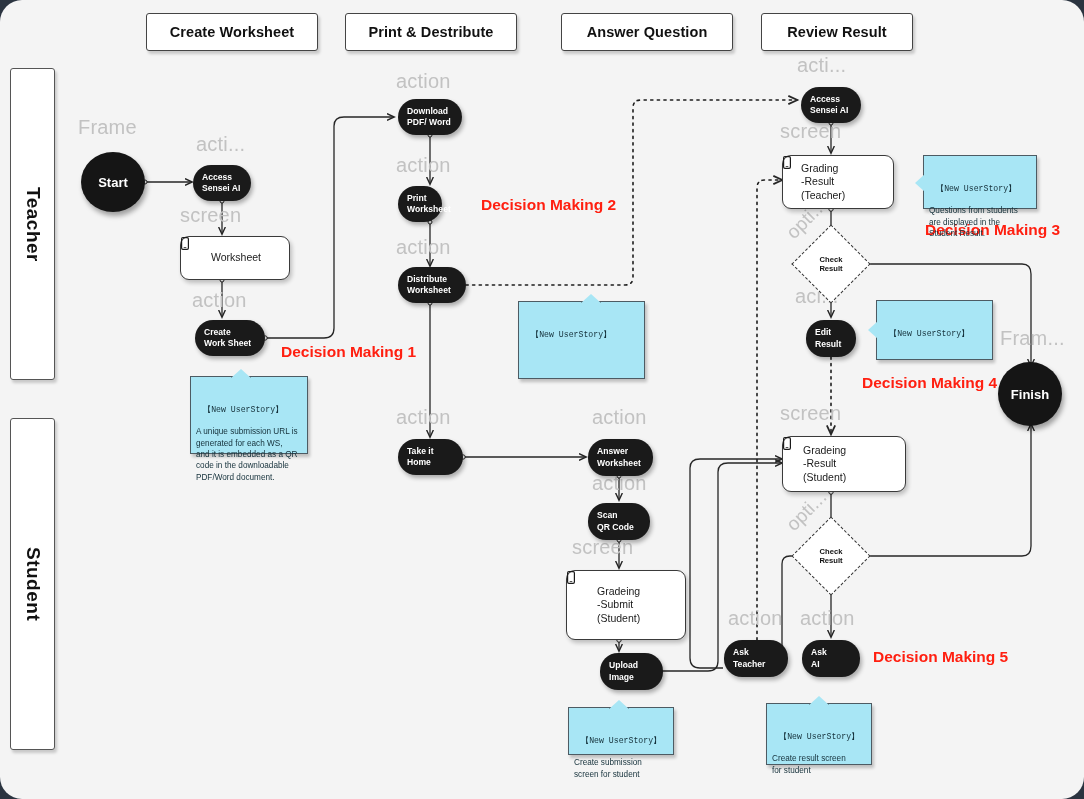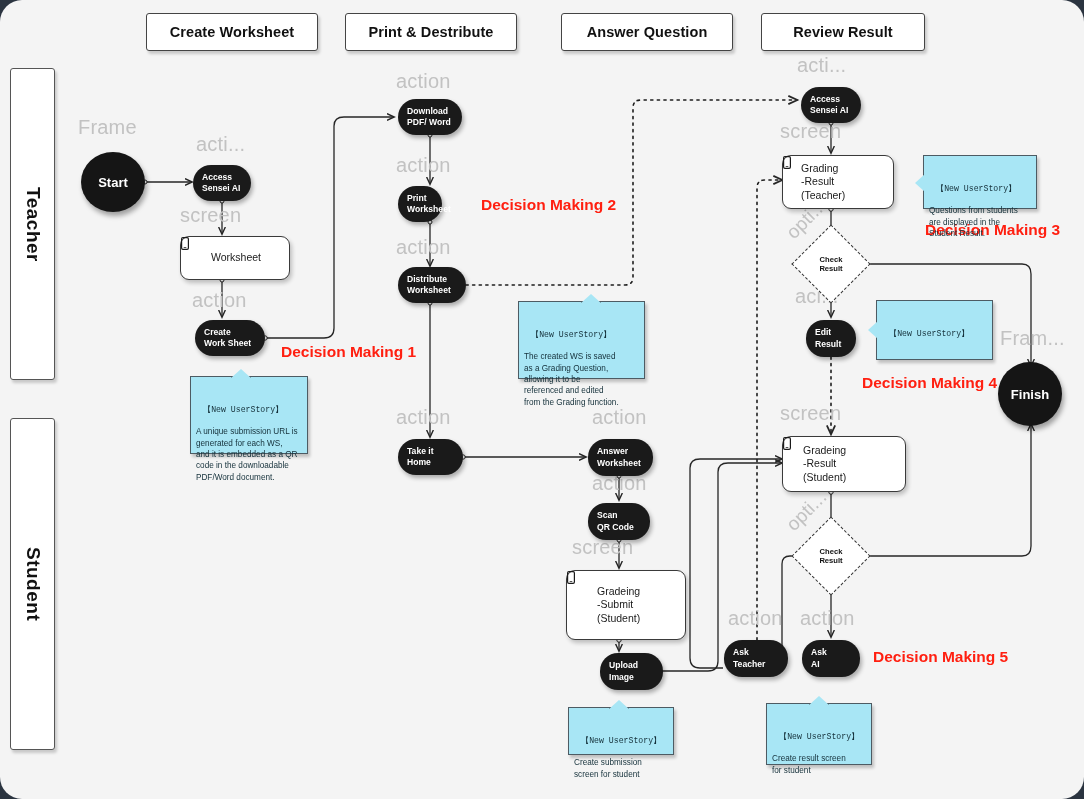--- a/index.html
+++ b/index.html
@@ -177,21 +177,21 @@
 
       <path d="M831,357 L831,434" marker-end="url(#ahd)"></path>
 
       <path d="M757,640 L757,188 Q757,180 765,180 L782,180" marker-end="url(#ahd)"></path>
     </g>
   </svg>
 
   <div class="phase abs" style="left:146px;top:13px;width:172px;height:38px;">Create Worksheet</div>
   <div class="phase abs" style="left:345px;top:13px;width:172px;height:38px;">Print &amp; Destribute</div>
   <div class="phase abs" style="left:561px;top:13px;width:172px;height:38px;">Answer Question</div>
-  <div class="phase abs" style="left:761px;top:13px;width:164px;height:38px;">Review Result</div>
+  <div class="phase abs" style="left:761px;top:13px;width:152px;height:38px;">Review Result</div>
 
   <div class="lane abs" style="left:10px;top:68px;width:45px;height:312px;">
     <span>Teacher</span>
   </div>
   <div class="lane abs" style="left:10px;top:418px;width:45px;height:332px;">
     <span>Student</span>
   </div>
 
   <div class="etype abs" style="left:78px;top:116px;">Frame</div>
   <div class="etype abs" style="left:1000px;top:327px;">Fram...</div>
@@ -369,25 +369,20 @@
     <span>A unique submission URL is
 generated for each WS,
 and it is embedded as a QR
 code in the downloadable
 PDF/Word document.</span>
   </div>
 
   <div class="note abs" style="left:518px;top:301px;width:127px;height:78px;">
     <div class="tail-up" style="left:62px;"></div>
     <span class="hd">【New UserStory】</span>
-    <span>The created WS is saved
-as a Grading Question,
-allowing it to be
-referenced and edited
-from the Grading function.</span>
   </div>
 
   <div class="note abs" style="left:923px;top:155px;width:114px;height:54px;">
     <div class="tail-left" style="top:18px;"></div>
     <span class="hd">【New UserStory】</span>
     <span>Questions from students
 are displayed in the
 Student Result.</span>
   </div>
 

